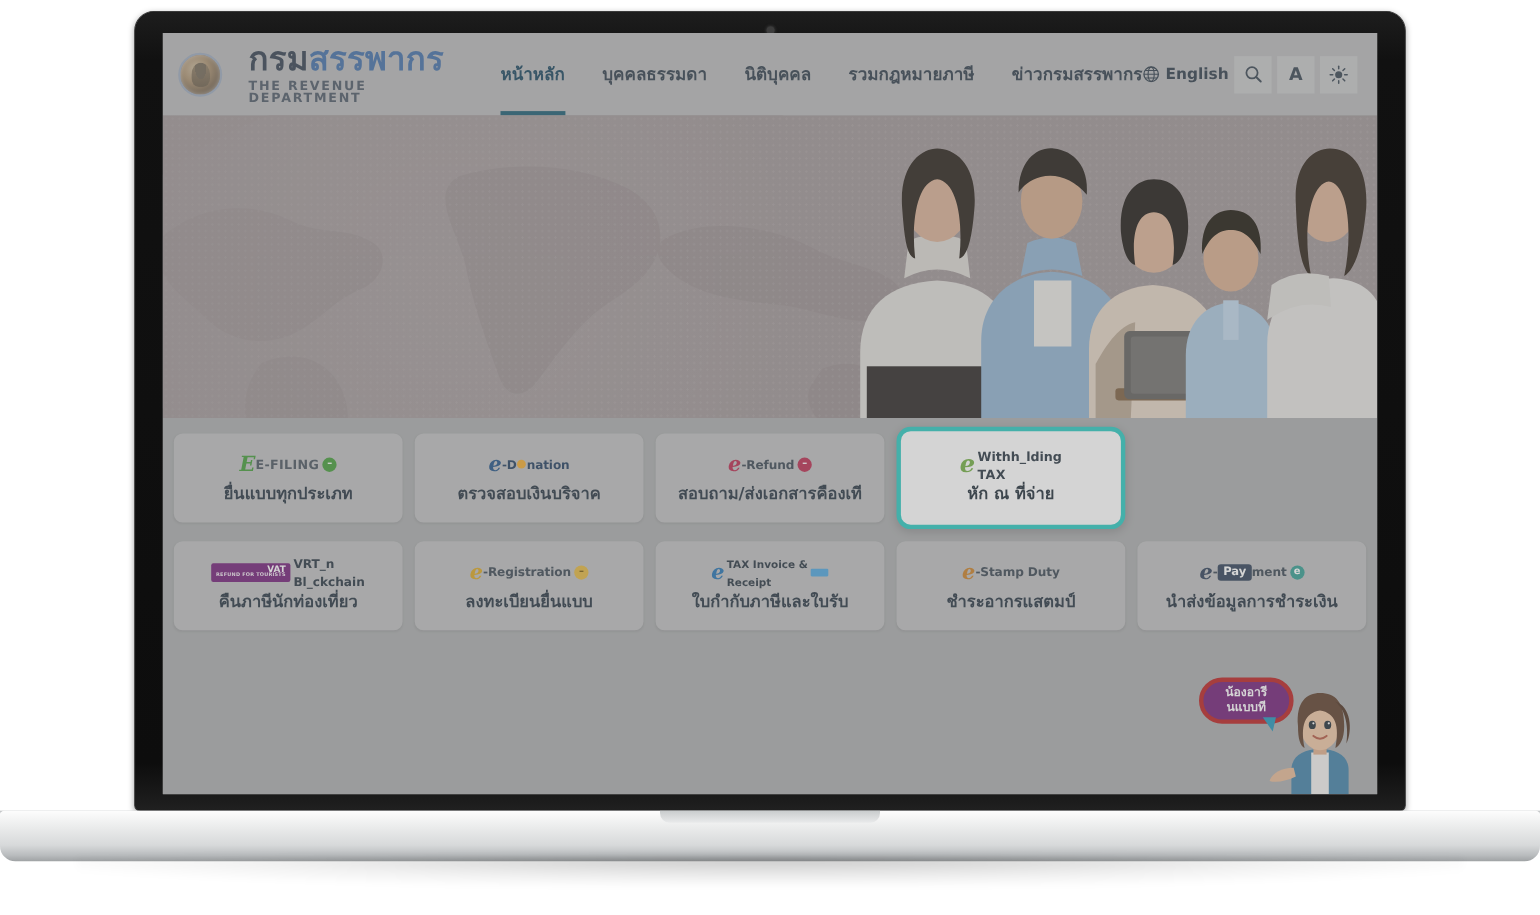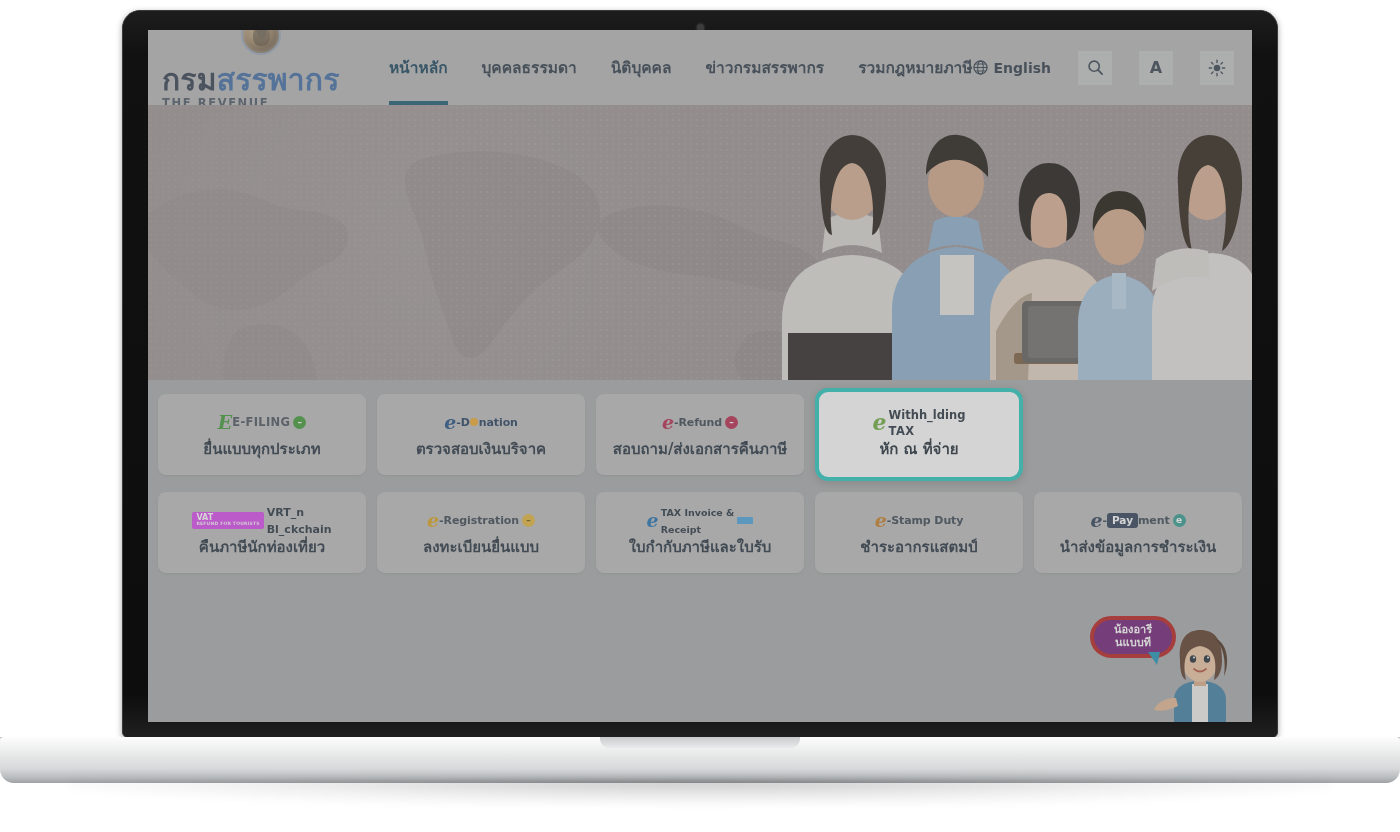--- a/index.html
+++ b/index.html
@@ -106,21 +106,21 @@
   .site-header {
     height: 75px;
     background: #b6b7b8;
     display: flex;
     align-items: center;
     padding: 0 18px 0 14px;
     position: relative;
     flex: 0 0 auto;
   }
 
-  .brand { display: flex; align-items: center; gap: 10px; flex-direction: column; }
+  .brand { display: flex; align-items: center; gap: 24px; }
   .brand-seal {
     width: 40px; height: 40px; border-radius: 50%;
     background: radial-gradient(circle at 38% 34%, #c9b79a 0%, #a98f6d 36%, #7d6a52 64%, #5d5345 100%);
     border: 2px solid #9aa7bb;
     position: relative;
     flex: 0 0 auto;
     box-shadow: inset 0 0 4px rgba(255,255,255,.45);
   }
   .brand-seal::after {
     content:"";
@@ -167,21 +167,21 @@
     position: absolute;
     left: 0; right: 0; bottom: 0;
     height: 4px;
     background: #17586f;
   }
 
   .header-tools {
     margin-left: auto;
     display: flex;
     align-items: center;
-    gap: 27px;
+    gap: 5px;
   }
   .lang-switch {
     display: flex; align-items: center; gap: 6px;
     font-size: 14px; font-weight: 600; color: #2b3947;
     cursor: pointer;
   }
   .globe-icon { width: 15px; height: 15px; display:block; }
   .tool-btn {
     width: 34px; height: 34px;
     background: #c4c5c6;
@@ -308,23 +308,23 @@
   .erefund .e-mark { color:#b8264b; }
   .erefund .lg-txt { color:#37434f; }
   .erefund .dot-badge { background:#b8264b; }
 
   .ewht { text-align:left; line-height:1.0; }
   .ewht .e-mark { color:#6fae3f; font-size:22px; }
   .ewht .l1 { font-size:11.5px; font-weight:800; color:#24313d; }
   .ewht .l2 { font-size:11.5px; font-weight:800; color:#24313d; letter-spacing:.4px;}
 
   .vrt .vat-chip {
-    background:#d946ef; color:#fff; font-size:8px; font-weight:800;
+    background:#701a75; color:#fff; font-size:8px; font-weight:800;
     padding:2px 4px; border-radius:2px; margin-right:3px; line-height:1.05;
-    text-align:left;
+    text-align:right;
   }
   .vrt .vat-chip .sub { display:block; font-size:4.5px; letter-spacing:.2px; opacity:.9; }
   .vrt .l1 { font-size:11px; font-weight:800; color:#24313d; }
   .vrt .l2 { font-size:11px; font-weight:800; color:#24313d; }
 
   .ereg .e-mark { color:#d9a41c; }
   .ereg .lg-txt { color:#37434f; }
   .ereg .dot-badge { background:#e2b53b; color:#6b4f00; }
 
   .etax .e-mark { color:#1f6fb0; }
@@ -396,22 +396,22 @@
           <div class="brand-text">
             <div class="brand-thai"><span>กรม</span><span class="accent">สรรพากร</span></div>
             <div class="brand-en">THE REVENUE DEPARTMENT</div>
           </div>
         </div>
 
         <div class="main-nav">
           <div class="nav-item active">หน้าหลัก</div>
           <div class="nav-item">บุคคลธรรมดา</div>
           <div class="nav-item">นิติบุคคล</div>
+          <div class="nav-item">รวมกฎหมายภาษี</div>
           <div class="nav-item">ข่าวกรมสรรพากร</div>
-          <div class="nav-item">รวมกฎหมายภาษี</div>
         </div>
 
         <div class="header-tools">
           <div class="lang-switch">
             <svg class="globe-icon" viewBox="0 0 16 16">
               <circle cx="8" cy="8" r="7" fill="none" stroke="#2b3947" stroke-width="1.3"></circle>
               <ellipse cx="8" cy="8" rx="3" ry="7" fill="none" stroke="#2b3947" stroke-width="1.1"></ellipse>
               <line x1="1" y1="8" x2="15" y2="8" stroke="#2b3947" stroke-width="1.1"></line>
               <line x1="2.2" y1="4.3" x2="13.8" y2="4.3" stroke="#2b3947" stroke-width="1"></line>
               <line x1="2.2" y1="11.7" x2="13.8" y2="11.7" stroke="#2b3947" stroke-width="1"></line>
@@ -535,21 +535,21 @@
           </div>
 
           <div class="tile">
             <div class="tile-logo erefund">
               <span class="lg">
                   <span class="e-mark">e</span>
                   <span class="lg-txt">-Refund</span>
                   <span class="dot-badge">–</span>
                 </span>
             </div>
-            <div class="tile-label">สอบถาม/ส่งเอกสารคืนภาษี</div>
+            <div class="tile-label">สอบถาม/ส่งเอกสารคืองเที</div>
           </div>
 
           <div class="tile tile-highlight">
             <div class="tile-logo ewht">
               <span class="lg">
                   <span class="e-mark">e</span>
                 <span style="display:inline-block;text-align:left;margin-left:2px;">
                   <span class="l1">Withh_lding</span><br>
                   <span class="l2">TAX</span>
                 </span>

